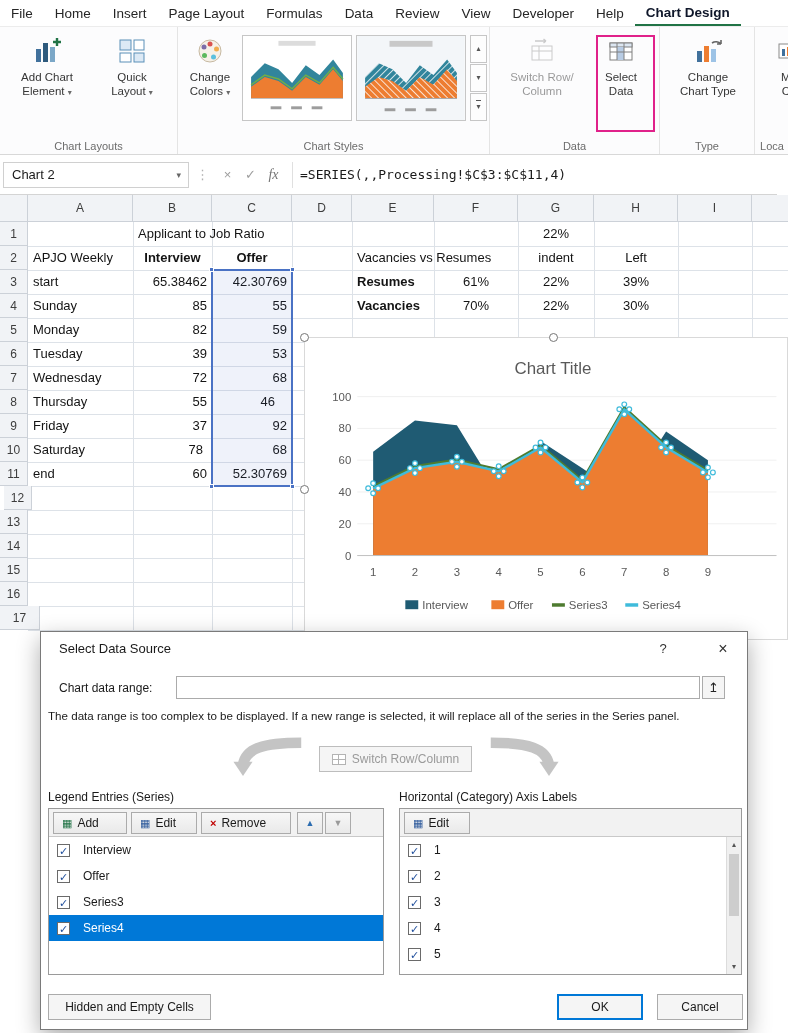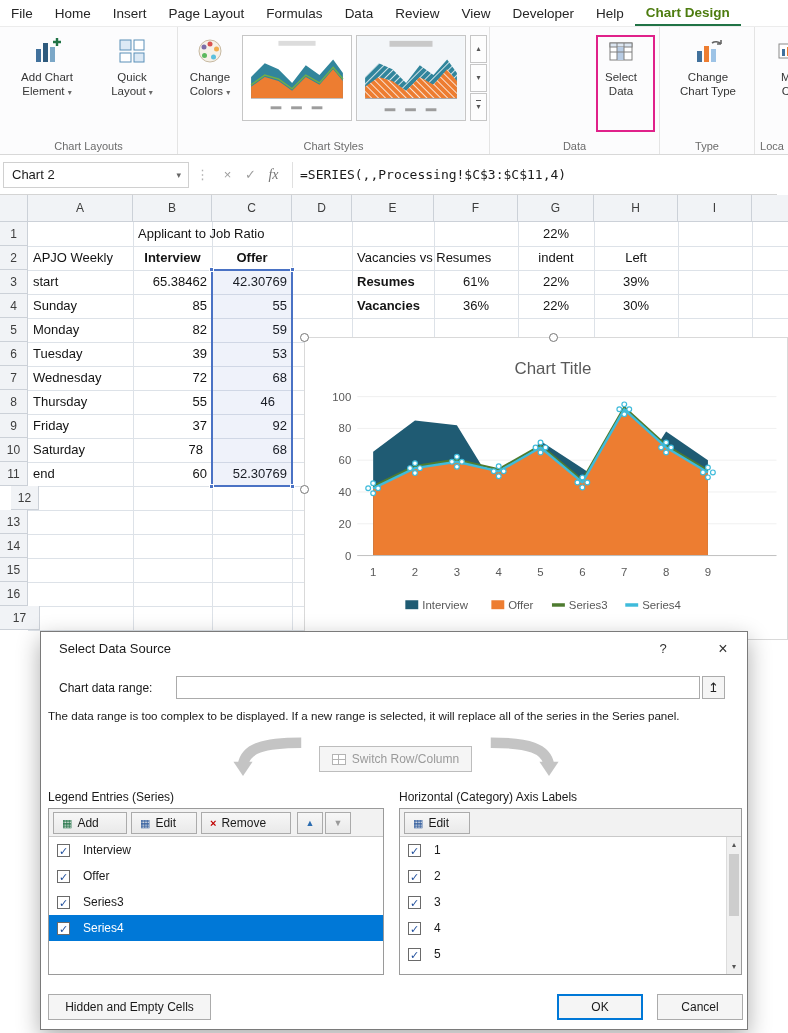--- a/index.html
+++ b/index.html
@@ -3,21 +3,21 @@
 <meta charset="utf-8">
 <style>
   *{margin:0;padding:0;box-sizing:border-box}
   html,body{background:#fff}
   body{font-family:"Liberation Sans",sans-serif;color:#1a1a1a}
   .screen{position:relative;width:788px;height:1033px;overflow:hidden;background:#fff}
 
   
   .menubar{position:absolute;top:0;left:0;right:0;height:27px;display:flex;align-items:stretch;background:#fff;border-bottom:1px solid #ececec}
   .mtab{padding:0 11px;font-size:13.5px;color:#262626;display:flex;align-items:center;cursor:default;white-space:nowrap}
-  .mtab.active{color:#4d7c0f;font-weight:700;border-bottom:2px solid #217346}
+  .mtab.active{color:#0f172a;font-weight:700;border-bottom:2px solid #217346}
 
   
   .ribbon{position:absolute;top:27px;left:0;right:0;height:128px;background:#fcfcfd;border-bottom:1px solid #d8d8d8;overflow:hidden}
   .rgroup{position:absolute;top:0;height:128px;border-right:1px solid #e4e4e4}
   .glabel{position:absolute;bottom:3px;left:0;width:100%;text-align:center;font-size:11px;color:#6c6c6c;white-space:nowrap}
   .bigbtn{position:absolute;top:6px;display:flex;flex-direction:column;align-items:center;cursor:default}
   .ricon{width:30px;height:30px;display:block;margin:3px auto 4px}
   .ricon svg{width:100%;height:100%;display:block}
   .blbl{font-size:11.5px;line-height:14px;color:#363636;text-align:center;white-space:nowrap}
   .chev{font-size:8px;color:#6a6a6a}
@@ -191,20 +191,31 @@
             </g>
           </svg>
       </div>
       <div class="tnav" style="top:8px"><span>▴</span></div>
       <div class="tnav" style="top:37px"><span>▾</span></div>
       <div class="tnav more" style="top:66px"><span>▾</span></div>
       <div class="glabel">Chart Styles</div>
     </div>
 
     <div class="rgroup" style="left:490px;width:170px">
+      <div class="bigbtn disabled" style="left:10px;width:84px">
+        <span class="ricon">
+          <svg viewBox="0 0 30 30">
+              <rect x="5" y="10" width="20" height="14" fill="#fff" stroke="#9a9a9a"></rect>
+              <line x1="5" y1="15" x2="25" y2="15" stroke="#9a9a9a"></line>
+              <line x1="12" y1="10" x2="12" y2="24" stroke="#9a9a9a"></line>
+              <path d="M8 5h11m0 0l-2.5-2m2.5 2l-2.5 2" stroke="#9a9a9a" fill="none" stroke-width="1.4"></path>
+            </svg>
+        </span>
+        <span class="blbl"><span>Switch Row/</span><br><span>Column</span></span>
+      </div>
       <div class="bigbtn" style="left:102px;width:58px">
         <span class="ricon">
           <svg viewBox="0 0 30 30">
               <rect x="4" y="7" width="22" height="17" fill="#fff" stroke="#7f7f7f"></rect>
               <rect x="4" y="7" width="22" height="4" fill="#dce6f1" stroke="#7f7f7f"></rect>
               <rect x="11" y="11" width="7" height="13" fill="#b8cce4"></rect>
               <line x1="11" y1="7" x2="11" y2="24" stroke="#7f7f7f"></line>
               <line x1="18" y1="7" x2="18" y2="24" stroke="#7f7f7f"></line>
               <line x1="4" y1="16" x2="26" y2="16" stroke="#7f7f7f"></line>
             </svg>
@@ -277,21 +288,21 @@
         <div class="ghead" style="left: 0px; top: 51px; width: 28px; height: 24px;">2</div>
         <div class="ghead" style="left: 0px; top: 75px; width: 28px; height: 24px;">3</div>
         <div class="ghead" style="left: 0px; top: 99px; width: 28px; height: 24px;">4</div>
         <div class="ghead" style="left: 0px; top: 123px; width: 28px; height: 24px;">5</div>
         <div class="ghead" style="left: 0px; top: 147px; width: 28px; height: 24px;">6</div>
         <div class="ghead" style="left: 0px; top: 171px; width: 28px; height: 24px;">7</div>
         <div class="ghead" style="left: 0px; top: 195px; width: 28px; height: 24px;">8</div>
         <div class="ghead" style="left: 0px; top: 219px; width: 28px; height: 24px;">9</div>
         <div class="ghead" style="left: 0px; top: 243px; width: 28px; height: 24px;">10</div>
         <div class="ghead" style="left: 0px; top: 267px; width: 28px; height: 24px;">11</div>
-        <div class="ghead" style="left: 11px; top: 291px; width: 28px; height: 24px;">12</div>
+        <div class="ghead" style="left: 4px; top: 291px; width: 28px; height: 24px;">12</div>
         <div class="ghead" style="left: 0px; top: 315px; width: 28px; height: 24px;">13</div>
         <div class="ghead" style="left: 0px; top: 339px; width: 28px; height: 24px;">14</div>
         <div class="ghead" style="left: 0px; top: 363px; width: 28px; height: 24px;">15</div>
         <div class="ghead" style="left: 0px; top: 387px; width: 28px; height: 24px;">16</div>
         <div class="ghead" style="left: 0px; top: 411px; width: 40px; height: 24px;">17</div>
         <div class="vline" style="left: 133px; top: 27px; width: 1px; height: 408px;"></div>
         <div class="vline" style="left: 212px; top: 27px; width: 1px; height: 408px;"></div>
         <div class="vline" style="left: 292px; top: 27px; width: 1px; height: 408px;"></div>
         <div class="vline" style="left: 352px; top: 27px; width: 1px; height: 408px;"></div>
         <div class="vline" style="left: 434px; top: 27px; width: 1px; height: 408px;"></div>
@@ -328,21 +339,21 @@
         <div class="gcell" style="left: 133px; top: 75px; width: 79px; height: 24px; text-align: right;">65.38462</div>
         <div class="gcell" style="left: 212px; top: 75px; width: 80px; height: 24px; text-align: right;">42.30769</div>
         <div class="gcell" style="left: 352px; top: 75px; width: 82px; height: 24px; font-weight: 700;">Resumes</div>
         <div class="gcell" style="left: 434px; top: 75px; width: 84px; height: 24px; text-align: center;">61%</div>
         <div class="gcell" style="left: 518px; top: 75px; width: 76px; height: 24px; text-align: center;">22%</div>
         <div class="gcell" style="left: 594px; top: 75px; width: 84px; height: 24px; text-align: center;">39%</div>
         <div class="gcell" style="left: 28px; top: 99px; width: 105px; height: 24px;">Sunday</div>
         <div class="gcell" style="left: 133px; top: 99px; width: 79px; height: 24px; text-align: right;">85</div>
         <div class="gcell" style="left: 212px; top: 99px; width: 80px; height: 24px; text-align: right;">55</div>
         <div class="gcell" style="left: 352px; top: 99px; width: 82px; height: 24px; font-weight: 700;">Vacancies</div>
-        <div class="gcell" style="left: 434px; top: 99px; width: 84px; height: 24px; text-align: center;">36%</div>
+        <div class="gcell" style="left: 434px; top: 99px; width: 84px; height: 24px; text-align: center;">70%</div>
         <div class="gcell" style="left: 518px; top: 99px; width: 76px; height: 24px; text-align: center;">22%</div>
         <div class="gcell" style="left: 594px; top: 99px; width: 84px; height: 24px; text-align: center;">30%</div>
         <div class="gcell" style="left: 28px; top: 123px; width: 105px; height: 24px;">Monday</div>
         <div class="gcell" style="left: 133px; top: 123px; width: 79px; height: 24px; text-align: right;">82</div>
         <div class="gcell" style="left: 212px; top: 123px; width: 80px; height: 24px; text-align: right;">59</div>
         <div class="gcell" style="left: 28px; top: 147px; width: 105px; height: 24px;">Tuesday</div>
         <div class="gcell" style="left: 133px; top: 147px; width: 79px; height: 24px; text-align: right;">39</div>
         <div class="gcell" style="left: 212px; top: 147px; width: 80px; height: 24px; text-align: right;">53</div>
         <div class="gcell" style="left: 28px; top: 171px; width: 105px; height: 24px;">Wednesday</div>
         <div class="gcell" style="left: 133px; top: 171px; width: 79px; height: 24px; text-align: right;">72</div>

